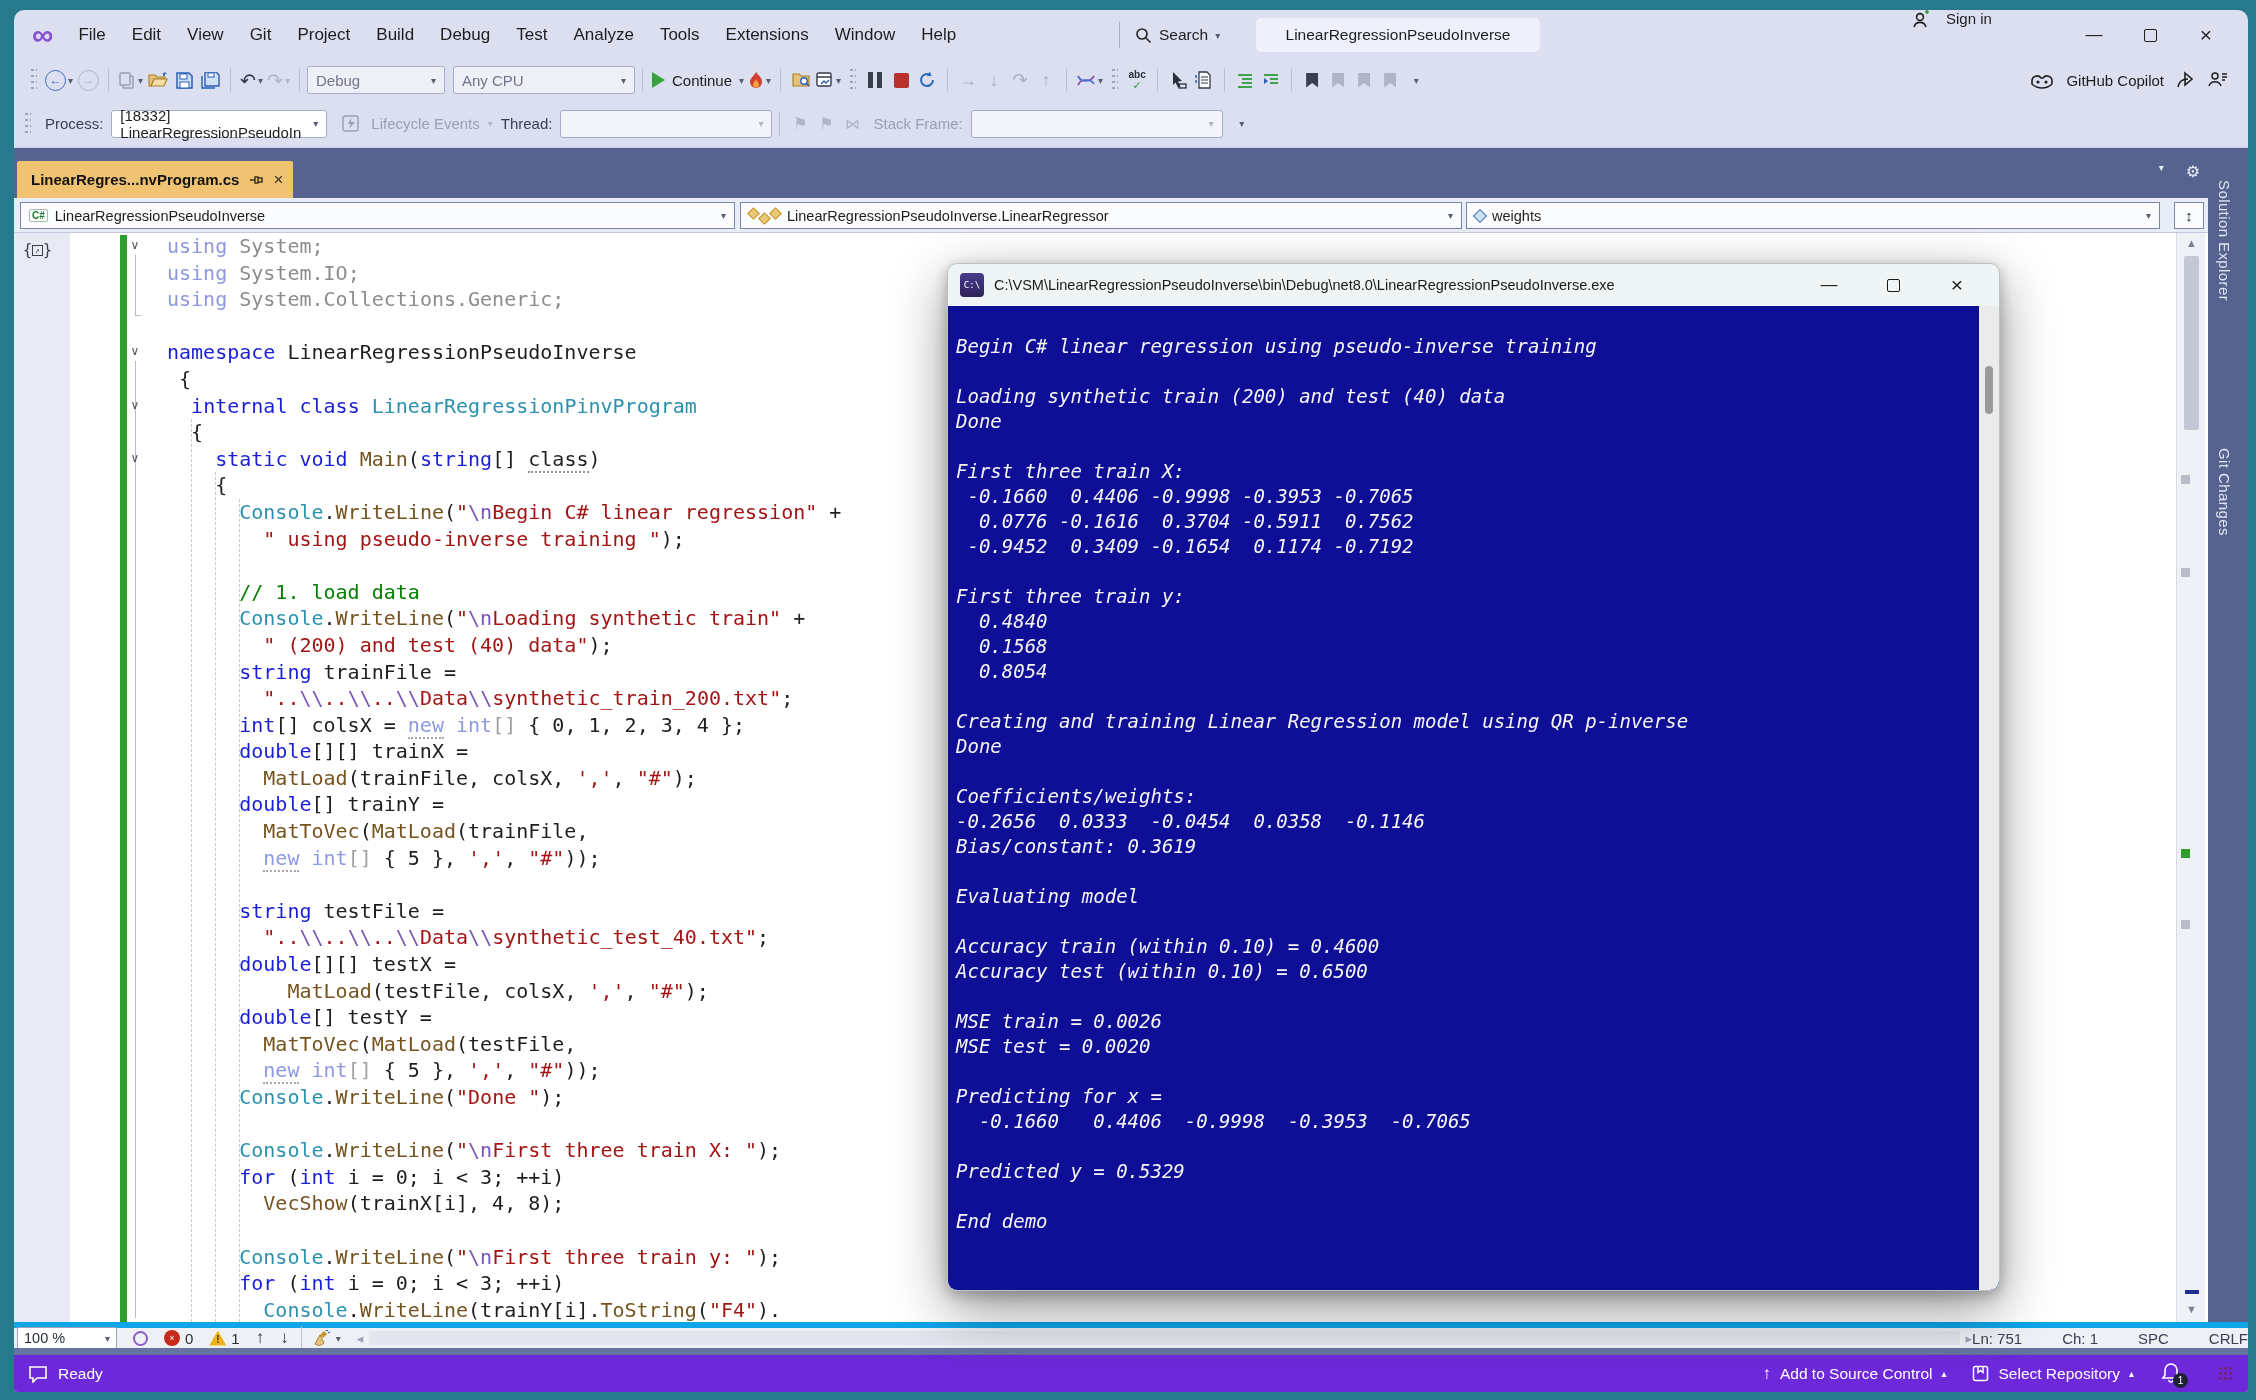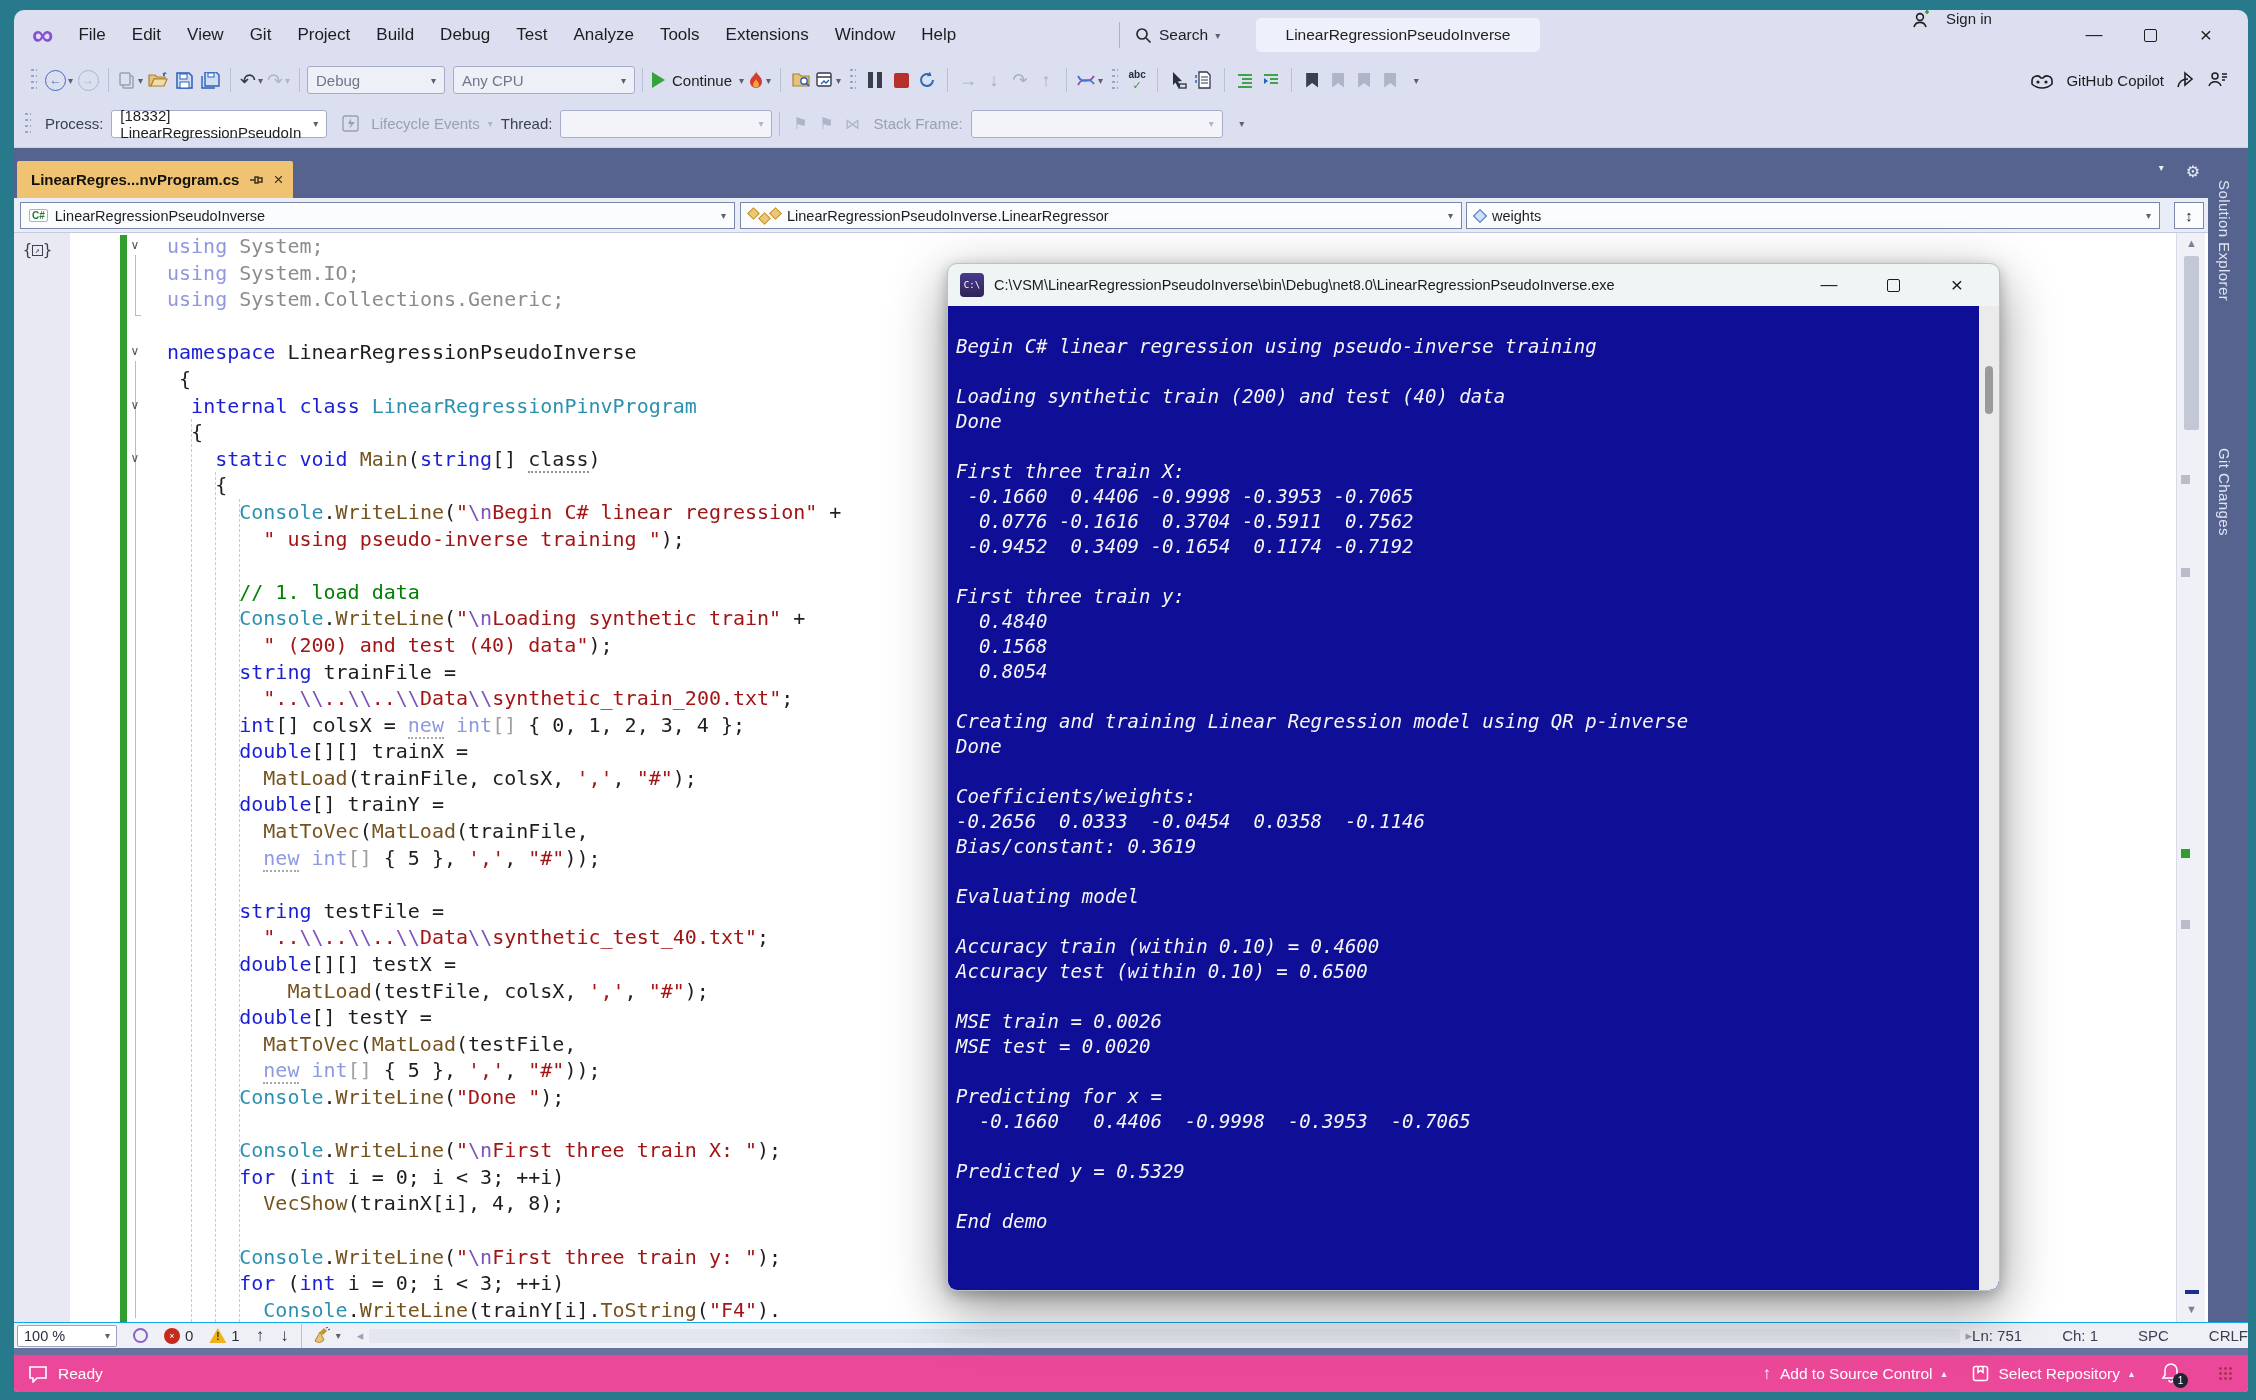--- a/index.html
+++ b/index.html
@@ -118,33 +118,33 @@
   .con-gutter { position:absolute; right:0; top:0; width:20px; height:100%; background:#ebebeb; border-radius:0 0 9px 0; }
   .con-gthumb { position:absolute; left:6px; top:60px; width:8px; height:48px; background:#9a9a9a; border-radius:4px; }
   #console-lines { position:absolute; left:8px; top:3px; }
   .con-line { height:25px; line-height:25px; white-space:pre; font-family:"DejaVu Sans Mono",monospace; font-size:19px; color:#f5f5f5; }
 
   
   .sidestrip { position:absolute; right:0; top:138px; width:40px; height:1174px; background:#56638e; }
   .vtab { writing-mode:vertical-rl; font-size:15px; color:#dfe4f4; position:absolute; left:8px; letter-spacing:.4px; }
 
   
-  .bottombar { position:absolute; left:0; top:1312px; width:100%; height:26px; background:#eef0f6; border-top:1px solid #0ea5e9;
+  .bottombar { position:absolute; left:0; top:1312px; width:100%; height:26px; background:#eef0f6; border-top:6px solid #0ea5e9;
                display:flex; align-items:center; font-size:15px; color:#2a2f3e; }
   .zoom-cbo { width:100px; height:22px; margin-left:3px; background:#fff; border:1px solid #9aa1b8; border-radius:2px;
               display:flex; align-items:center; justify-content:space-between; padding:0 6px; font-size:14.5px; }
   .bb-item { display:flex; align-items:center; gap:5px; margin-left:16px; }
   .health { width:15px; height:15px; border-radius:50%; border:2px solid #8a5fc9; }
   .hsc-track { flex:1; height:14px; margin:0 6px; background:#e3e6ee; border-radius:2px; }
   .ln-info { display:flex; gap:40px; margin-right:0; color:#3a3f52; }
 
   .gapstrip { position:absolute; left:0; top:1338px; width:100%; height:7px; background:#66739f; }
 
   
-  .statusbar { position:absolute; left:0; top:1345px; width:100%; height:37px; background:#ec4899; color:#fff;
+  .statusbar { position:absolute; left:0; top:1345px; width:100%; height:37px; background:#6d28d9; color:#fff;
                display:flex; align-items:center; font-size:15.5px; }
   .sb-left { display:flex; align-items:center; gap:10px; margin-left:14px; }
   .sb-right { margin-left:auto; display:flex; align-items:center; gap:26px; margin-right:14px; }
   .sb-grp { display:flex; align-items:center; gap:9px; }
   .sb-car { font-size:10px; }
   .bell-wrap { position:relative; width:24px; height:24px; }
   .bell-badge { position:absolute; right:-4px; bottom:-2px; width:15px; height:15px; border-radius:50%;
                 background:#1f2333; color:#fff; font-size:10px; display:flex; align-items:center; justify-content:center; }
   .sb-grip { width:16px; height:16px; margin-left:8px;
              background-image:radial-gradient(circle, rgba(120,30,25,.55) 1.3px, transparent 1.5px);

